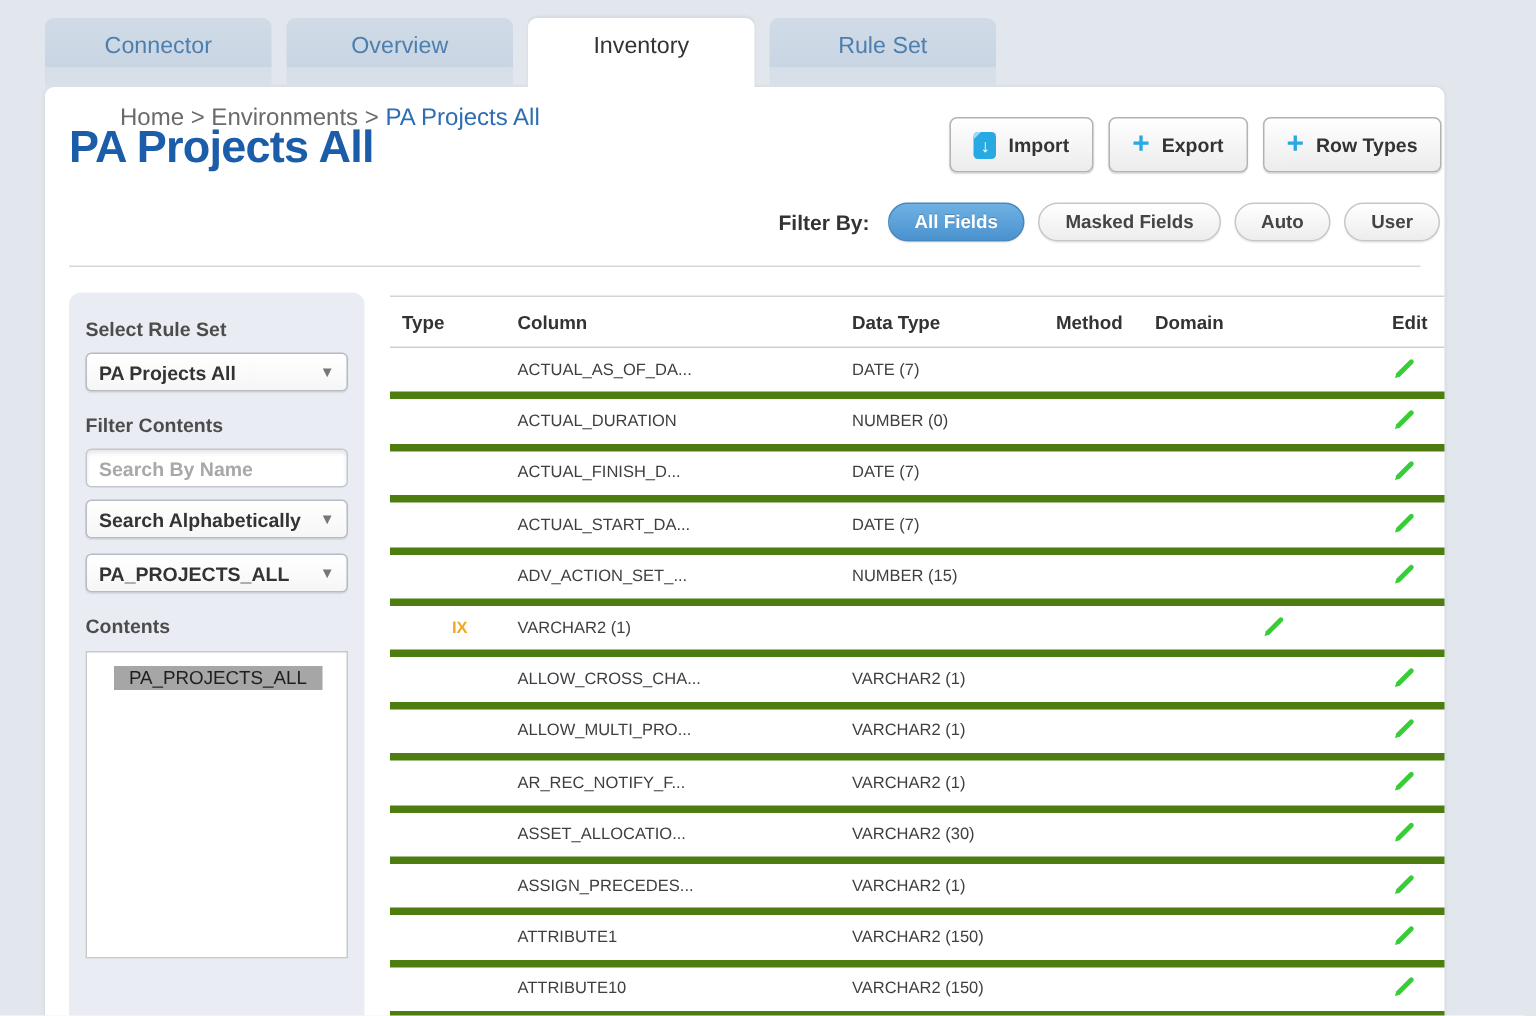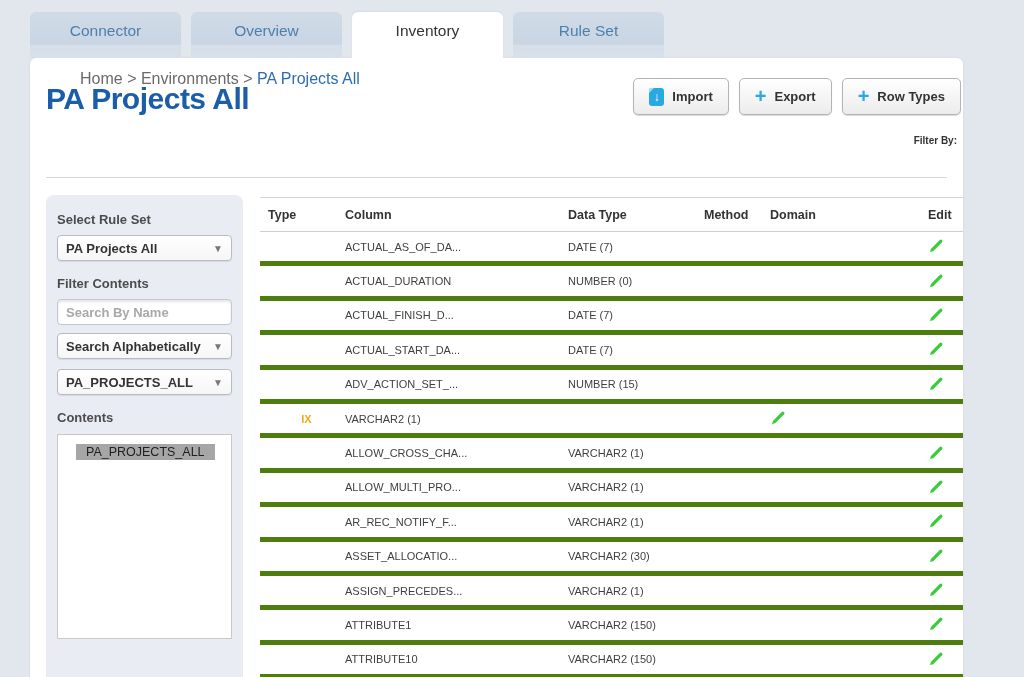--- a/index.html
+++ b/index.html
@@ -57,21 +57,21 @@
   }
   .icon-import::before {
     content:""; position:absolute; left:0; top:0;
     border-top:5px solid #9fdcf5; border-right:5px solid transparent;
     border-top-left-radius:3px;
   }
   .icon-plus { color:var(--accent-cyan,#29a9e1); font-size:20px; font-weight:bold; line-height:1; margin-top:-2px; }
 
   
   .filter-bar { position:absolute; top:77px; right:3px; display:flex; align-items:center; gap:9px; }
-  .filter-by-label { font-size:10px; font-weight:bold; color:#333; margin-right:3px; }
+  .filter-by-label { font-size:14px; font-weight:bold; color:#333; margin-right:3px; }
   .pill {
     height:26px; line-height:24px; padding:0 17px; border-radius:14px;
     background:linear-gradient(#ffffff,#ededed); border:1px solid #c6c6c6;
     box-shadow:0 1px 1px rgba(0,0,0,0.08);
     font-size:12.5px; font-weight:bold; color:#444; cursor:pointer;
   }
   .pill.active {
     background:linear-gradient(#6fb1e2,var(--pill-active-blue,#4a92cf));
     border-color:#4787bd; color:#ffffff; text-shadow:0 -1px 0 rgba(0,0,0,0.2);
   }
@@ -118,21 +118,21 @@
   .data-table { position:absolute; left:230px; top:139px; width:703px; }
   .table-header-row, .tr {
     display:grid; grid-template-columns:77px 223px 136px 66px 158px 1fr;
     align-items:center; padding-left:8px; padding-right:18px;
   }
   .table-header-row {
     height:35px; border-top:1px solid #d4d4d4; border-bottom:1px solid #cfcfcf;
     font-size:12.5px; font-weight:bold; color:#333;
   }
   .tr { height:34.4px; border-bottom:5px solid #4d7c0f; font-size:11px; color:#3f3f3f; }
-  .th.col5, .td.col5 { text-align:left; }
+  .th.col5, .td.col5 { text-align:center; }
   .type-cell { font-weight:bold; color:var(--ix-orange,#efa81f);text-align:center; }
   .pencil { display:inline-block; cursor:pointer; line-height:0; }
 </style>
 </head>
 <body>
 
 <div class="tab-bar">
     <div class="tab">Connector</div>
     <div class="tab">Overview</div>
     <div class="tab active">Inventory</div>
@@ -158,20 +158,26 @@
         <span>Export</span>
       </button>
       <button class="action-btn">
         <span class="icon-plus">+</span>
         <span>Row Types</span>
       </button>
     </div>
 
   <div class="filter-bar">
     <span class="filter-by-label">Filter By:</span>
+    <span class="filter-pills" style="display:flex;gap:9px;">
+        <div class="pill active">All Fields</div>
+        <div class="pill">Masked Fields</div>
+        <div class="pill">Auto</div>
+        <div class="pill">User</div>
+      </span>
   </div>
 
   <div class="divider"></div>
 
   <div class="sidebar">
     <div class="side-label lbl-rule-set">Select Rule Set</div>
     <div class="select">
       <span>PA Projects All</span>
       <span class="caret">▼</span>
     </div>

